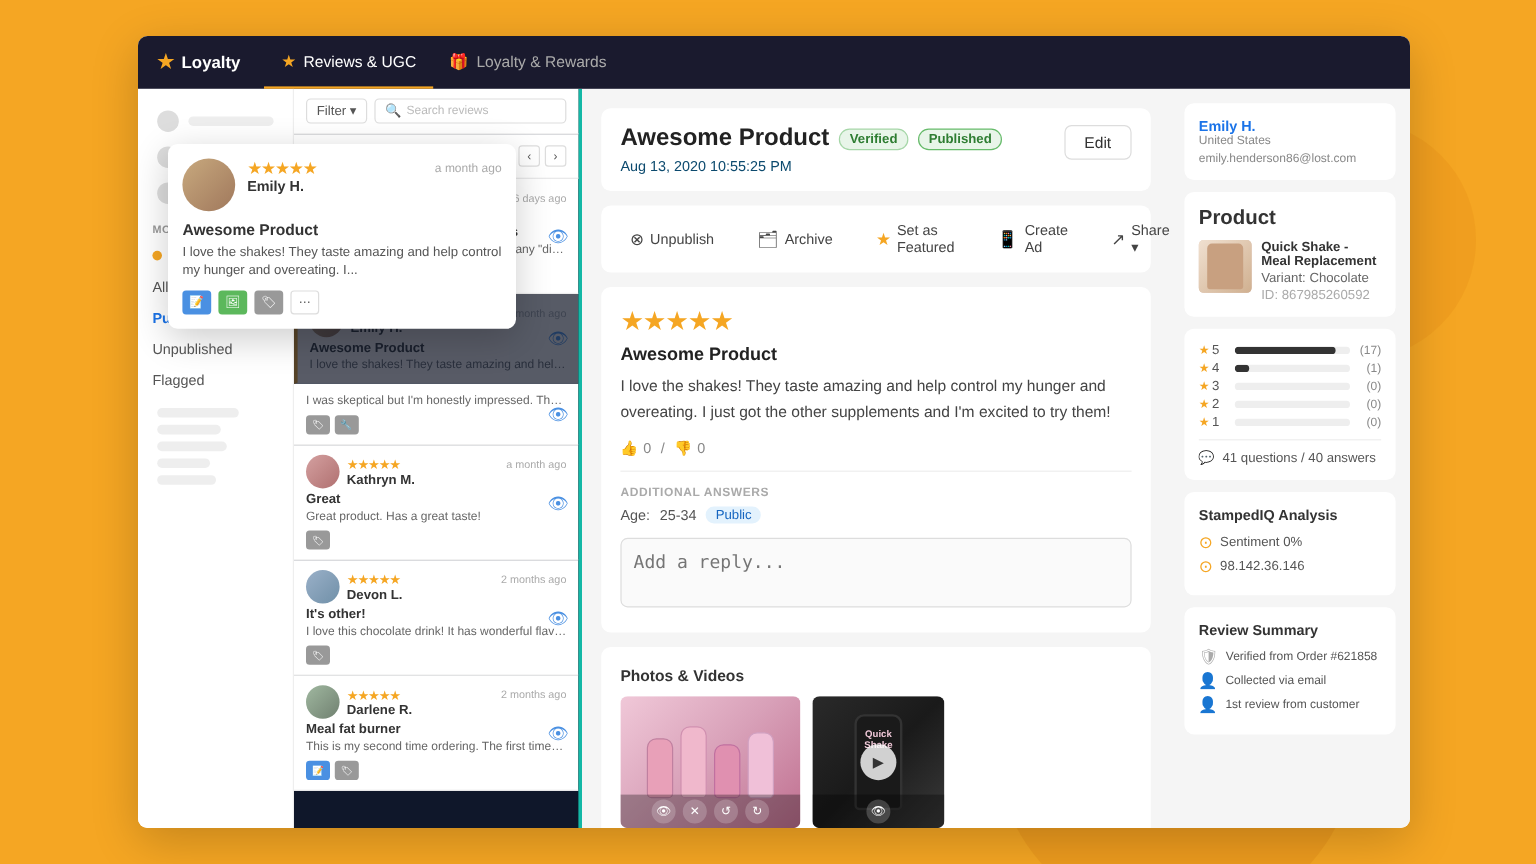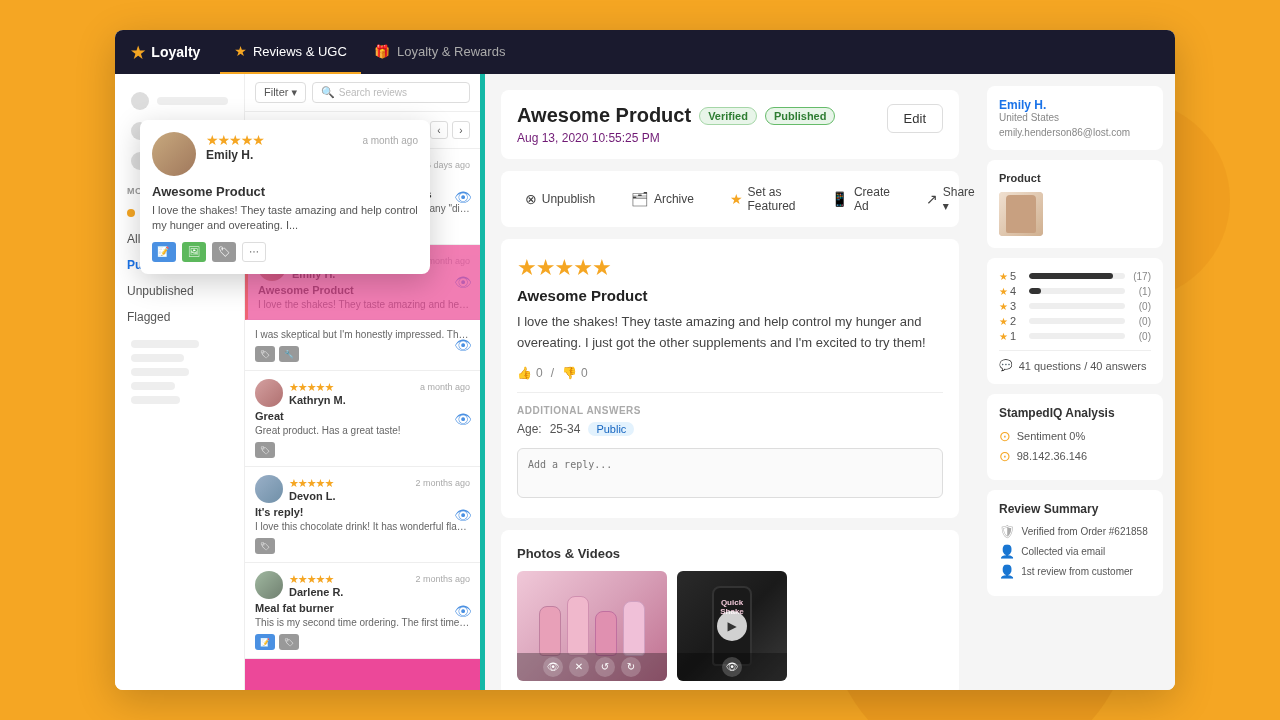--- a/index.html
+++ b/index.html
@@ -161,25 +161,25 @@
       border-radius: 50%;
     }
     .sidebar-item.active-blue {
       color: #1a73e8;
       font-weight: 600;
     }
 
     
     .reviews-panel {
       width: 240px;
-      border-right: 5px solid #14b8a6;
+      border-right: 3px solid #14b8a6;
       display: flex;
       flex-direction: column;
       flex-shrink: 0;
-      background: #ec4899;
+      background: #0f172a;
     }
     .reviews-panel-header {
       padding: 8px 10px;
       border-bottom: 1px solid #eee;
       display: flex;
       align-items: center;
       gap: 6px;
       background: #fff;
     }
     .filter-btn {
@@ -362,21 +362,21 @@
       color: #222;
     }
     .badge {
       padding: 2px 8px;
       border-radius: 12px;
       font-size: 11px;
       font-weight: 600;
     }
     .badge-green { background: #e8f5e9; color: #2e7d32; border: 1px solid #a5d6a7; }
     .badge-published { background: #e8f5e9; color: #2e7d32; border: 1px solid #66bb6a; }
-    .detail-date { font-size: 12px; color: #701a75; }
+    .detail-date { font-size: 12px; color: #0c4a6e; }
     .edit-btn {
       background: #fff;
       border: 1px solid #ddd;
       border-radius: 6px;
       padding: 6px 16px;
       font-size: 13px;
       color: #333;
       cursor: pointer;
       font-weight: 500;
     }
@@ -422,21 +422,21 @@
       text-transform: uppercase;
       margin-bottom: 6px;
     }
     .additional-row { display: flex; align-items: flex-start; gap: 8px; font-size: 12px; color: #555; }
     .public-badge { background: #e3f2fd; color: #1565c0; border-radius: 10px; padding: 1px 8px; font-size: 11px; }
     .reply-box {
       width: 100%;
       border: 1px solid #ddd;
       border-radius: 6px;
       padding: 10px;
-      font-size: 10px;
+      font-size: 15px;
       color: #aaa;
       margin-top: 12px;
       min-height: 50px;
       resize: none;
       background: #fafafa;
     }
 
     
     .photos-card {
       background: #fff;
@@ -517,21 +517,21 @@
     .customer-name { font-size: 12px; font-weight: 600; color: #1a73e8; }
     .customer-location { font-size: 10px; color: #888; }
     .customer-email { font-size: 10px; color: #888; margin-top: 4px; }
 
     .product-card {
       background: #fff;
       border-radius: 8px;
       padding: 12px;
       margin-bottom: 10px;
     }
-    .product-card-title { font-size: 11px; font-weight: 700; color: #333; margin-bottom: 8px; }
+    .product-card-title { font-size: 17px; font-weight: 700; color: #333; margin-bottom: 8px; }
     .product-info-row { display: flex; gap: 8px; align-items: flex-start; }
     .product-img {
       width: 44px; height: 44px;
       border-radius: 4px;
       background: linear-gradient(135deg, #e8d0c0, #d0b0a0);
       flex-shrink: 0;
     }
     .product-details { font-size: 11px; }
     .product-name { font-weight: 600; color: #333; margin-bottom: 2px; }
     .product-variant { color: #666; margin-bottom: 2px; }
@@ -763,21 +763,21 @@
           <div class="review-item-header">
             <div class="reviewer-avatar devon"></div>
             <div class="reviewer-info">
               <div style="display:flex;justify-content:space-between;align-items:center">
                 <div class="stars-row">★★★★★</div>
                 <span class="review-time">2 months ago</span>
               </div>
               <div class="reviewer-name">Devon L.</div>
             </div>
           </div>
-          <div class="review-title">It's reply!</div>
+          <div class="review-title">It's other!</div>
           <div class="review-text">I love this chocolate drink! It has wonderful flavor! It really does keep you full and satis...</div>
           <div class="review-actions">
             <div class="action-badge gray">🏷</div>
           </div>
           <span class="review-eye">👁</span>
         </div>
 
         <div class="review-item">
           <div class="review-item-header">
             <div class="reviewer-avatar darlene"></div>
@@ -914,20 +914,25 @@
       </div>
 
       <div class="product-card">
         <div class="product-card-title">Product</div>
         <div class="product-info-row">
           <div class="product-img">
             <div style="width:100%;height:100%;background:linear-gradient(135deg,#f0e0d0,#d0b090);border-radius:4px;display:flex;align-items:center;justify-content:center">
               <div style="width:30px;height:38px;background:#c8a080;border-radius:4px 4px 2px 2px"></div>
             </div>
           </div>
+          <div class="product-details">
+            <div class="product-name">Quick Shake - Meal Replacement</div>
+            <div class="product-variant">Variant: Chocolate</div>
+            <div class="product-id">ID: 867985260592</div>
+          </div>
         </div>
       </div>
 
       <div class="ratings-card">
         <div class="ratings-row">
           <span class="ratings-label"><span class="star-filled">★</span>5</span>
           <div class="ratings-bar-bg">
             <div class="ratings-bar-fill" style="width:88%"></div>
           </div>
           <span class="ratings-count">(17)</span>

